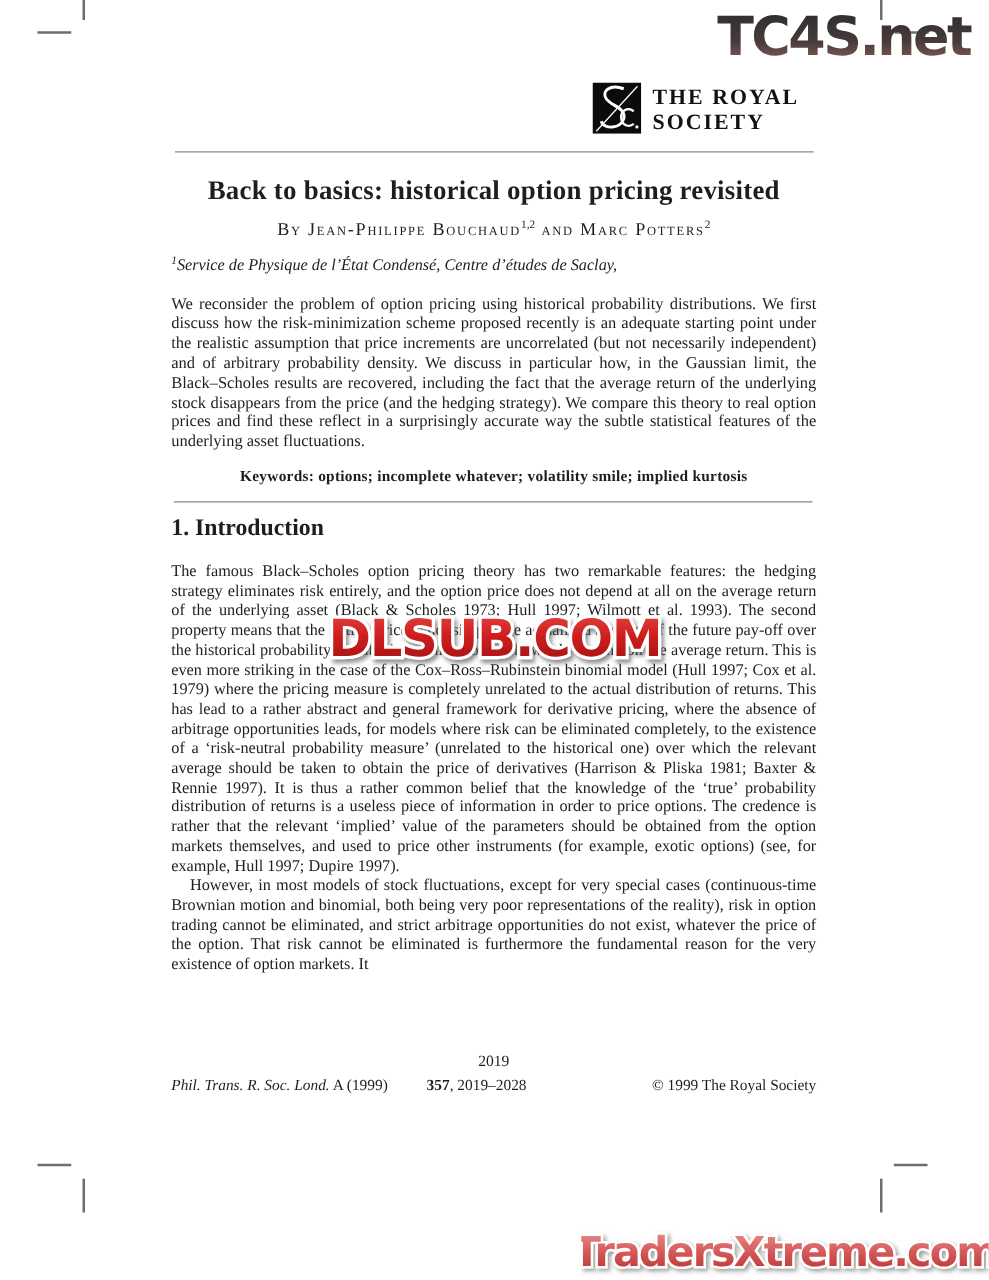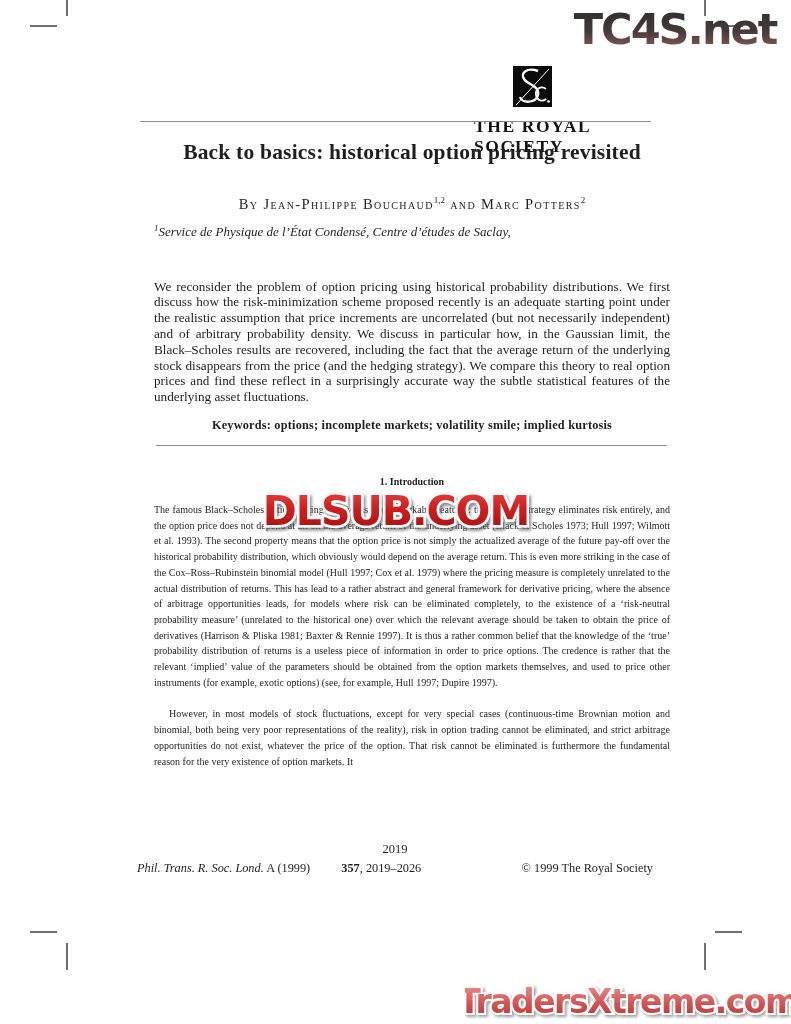--- a/index.html
+++ b/index.html
@@ -18,39 +18,39 @@
   .crop.bl-v{left:66px;top:943px;width:2px;height:27px;}
   .crop.br-h{left:715px;top:931px;width:27px;height:2px;}
   .crop.br-v{left:704px;top:943px;width:2px;height:27px;}
 
   
   .wm-top{position:absolute;top:0px;right:2px;}
   .wm-center{position:absolute;top:484px;left:50%;transform:translateX(-50%);}
   .wm-bottom{position:absolute;top:980px;right:0px;}
 
   
-  .logo{position:absolute;left:474px;top:66px;display:flex;align-items:center;gap:9px;flex-direction:column;}
+  .logo{position:absolute;left:474px;top:66px;display:flex;align-items:center;gap:9px;}
   .logo-name{font-family:"Liberation Serif","DejaVu Serif",serif;font-weight:bold;
     font-size:17.5px;line-height:20px;letter-spacing:1.6px;color:#121212;}
   .rule{position:absolute;left:140px;width:511px;height:1px;background:#8a8a8a;}
   .rule.top-rule{top:121px;}
 
   
-  .col{position:absolute;left:154px;top:140px;width:516px;}
+  .col{position:absolute;left:137px;top:140px;width:516px;}
   .title{font-size:21.5px;font-weight:bold;text-align:center;letter-spacing:.2px;}
-  .byline{margin-top:30px;text-align:center;font-variant:small-caps;
+  .byline{margin-top:9px;text-align:center;font-variant:small-caps;
     font-size:14.5px;letter-spacing:1.4px;}
   .byline sup, .affil sup{font-size:9px;letter-spacing:0;}
   .affil{margin-top:7px;text-align:left;font-style:italic;font-size:13px;line-height:16.5px;}
-  .abstract{margin-top:38px;text-align:justify;font-size:13.2px;line-height:15.8px;}
+  .abstract{margin-top:14px;text-align:justify;font-size:13.2px;line-height:15.8px;}
   .keywords{margin-top:13px;text-align:center;font-weight:bold;font-size:12.3px;letter-spacing:.2px;}
   .midrule{margin-top:12px;margin-left:2px;width:511px;height:1px;background:#8a8a8a;}
-  .sec-head{margin-top:30px;text-align:center;font-weight:bold;font-size:10px;}
-  .para{margin-top:15px;text-align:justify;font-size:10px;line-height:15.7px;}
-  .para.indent{margin-top:16px;text-indent:15px;}
+  .sec-head{margin-top:10px;text-align:left;font-weight:bold;font-size:19px;}
+  .para{margin-top:15px;text-align:justify;font-size:13px;line-height:15.7px;}
+  .para.indent{margin-top:0;text-indent:15px;}
 
   
   .footer{position:absolute;left:137px;top:861px;width:516px;display:flex;
     justify-content:space-between;font-size:12.3px;}
   .footer .journal{font-style:italic;}
   .footer .vol{font-weight:bold;margin-left:28px;}
   .pageno{position:absolute;left:137px;top:842px;width:516px;text-align:center;font-size:12.5px;}
 </style>
 </head>
 <body>
@@ -97,21 +97,21 @@
   <div class="title">Back to basics: historical option pricing revisited</div>
 
   <div class="byline"><span>By Jean-Philippe Bouchaud</span><sup>1,2</sup><span> and Marc Potters</span><sup>2</sup></div>
 
   <div class="affil">
     <div><sup>1</sup><span>Service de Physique de l’État Condensé, Centre d’études de Saclay,</span></div>
   </div>
 
   <div class="abstract">We reconsider the problem of option pricing using historical probability distributions. We first discuss how the risk-minimization scheme proposed recently is an adequate starting point under the realistic assumption that price increments are uncorrelated (but not necessarily independent) and of arbitrary probability density. We discuss in particular how, in the Gaussian limit, the Black–Scholes results are recovered, including the fact that the average return of the underlying stock disappears from the price (and the hedging strategy). We compare this theory to real option prices and find these reflect in a surprisingly accurate way the subtle statistical features of the underlying asset fluctuations.</div>
 
-  <div class="keywords">Keywords: options; incomplete markets; volatility smile; implied kurtosis</div>
+  <div class="keywords">Keywords: options; incomplete whatever; volatility smile; implied kurtosis</div>
 
   <div class="midrule"></div>
 
   <div class="sec-head">1. Introduction</div>
 
   <div class="para">The famous Black–Scholes option pricing theory has two remarkable features: the hedging strategy eliminates risk entirely, and the option price does not depend at all on the average return of the underlying asset (Black &amp; Scholes 1973; Hull 1997; Wilmott et al. 1993). The second property means that the option price is not simply the actualized average of the future pay-off over the historical probability distribution, which obviously would depend on the average return. This is even more striking in the case of the Cox–Ross–Rubinstein binomial model (Hull 1997; Cox et al. 1979) where the pricing measure is completely unrelated to the actual distribution of returns. This has lead to a rather abstract and general framework for derivative pricing, where the absence of arbitrage opportunities leads, for models where risk can be eliminated completely, to the existence of a ‘risk-neutral probability measure’ (unrelated to the historical one) over which the relevant average should be taken to obtain the price of derivatives (Harrison &amp; Pliska 1981; Baxter &amp; Rennie 1997). It is thus a rather common belief that the knowledge of the ‘true’ probability distribution of returns is a useless piece of information in order to price options. The credence is rather that the relevant ‘implied’ value of the parameters should be obtained from the option markets themselves, and used to price other instruments (for example, exotic options) (see, for example, Hull 1997; Dupire 1997).</div>
   <div class="para indent">However, in most models of stock fluctuations, except for very special cases (continuous-time Brownian motion and binomial, both being very poor representations of the reality), risk in option trading cannot be eliminated, and strict arbitrage opportunities do not exist, whatever the price of the option. That risk cannot be eliminated is furthermore the fundamental reason for the very existence of option markets. It</div>
 </div>
 
 <div class="wm-center">
@@ -124,21 +124,21 @@
       </linearGradient>
       <filter id="shMid" x="-20%" y="-20%" width="140%" height="160%">
         <feDropShadow dx="2" dy="3" stdDeviation="1.5" flood-color="#555555" flood-opacity="0.65"></feDropShadow>
       </filter>
     </defs>
     <text x="170" y="41" text-anchor="middle" font-family="DejaVu Sans, sans-serif" font-weight="bold" font-size="41" letter-spacing="-1" stroke="#ffffff" stroke-width="5" paint-order="stroke" fill="url(#gMid)" filter="url(#shMid)">DLSUB.COM</text>
   </svg>
 </div>
 
 <div class="footer">
-  <div><span class="journal">Phil. Trans. R. Soc. Lond.</span><span> A (1999) </span><span class="vol">357</span><span>, 2019–2026</span></div>
+  <div><span class="journal">Phil. Trans. R. Soc. Lond.</span><span> A (1999) </span><span class="vol">357</span><span>, 2019–2028</span></div>
   <div>© 1999 The Royal Society</div>
 </div>
 <div class="pageno">2019</div>
 
 <div class="wm-bottom">
   <svg width="326" height="44" xmlns="http://www.w3.org/2000/svg">
     <defs>
       <linearGradient id="gBot" x1="0" y1="0" x2="0" y2="1">
         <stop offset="0%" stop-color="#ef9494"></stop>
         <stop offset="55%" stop-color="#d25454"></stop>

